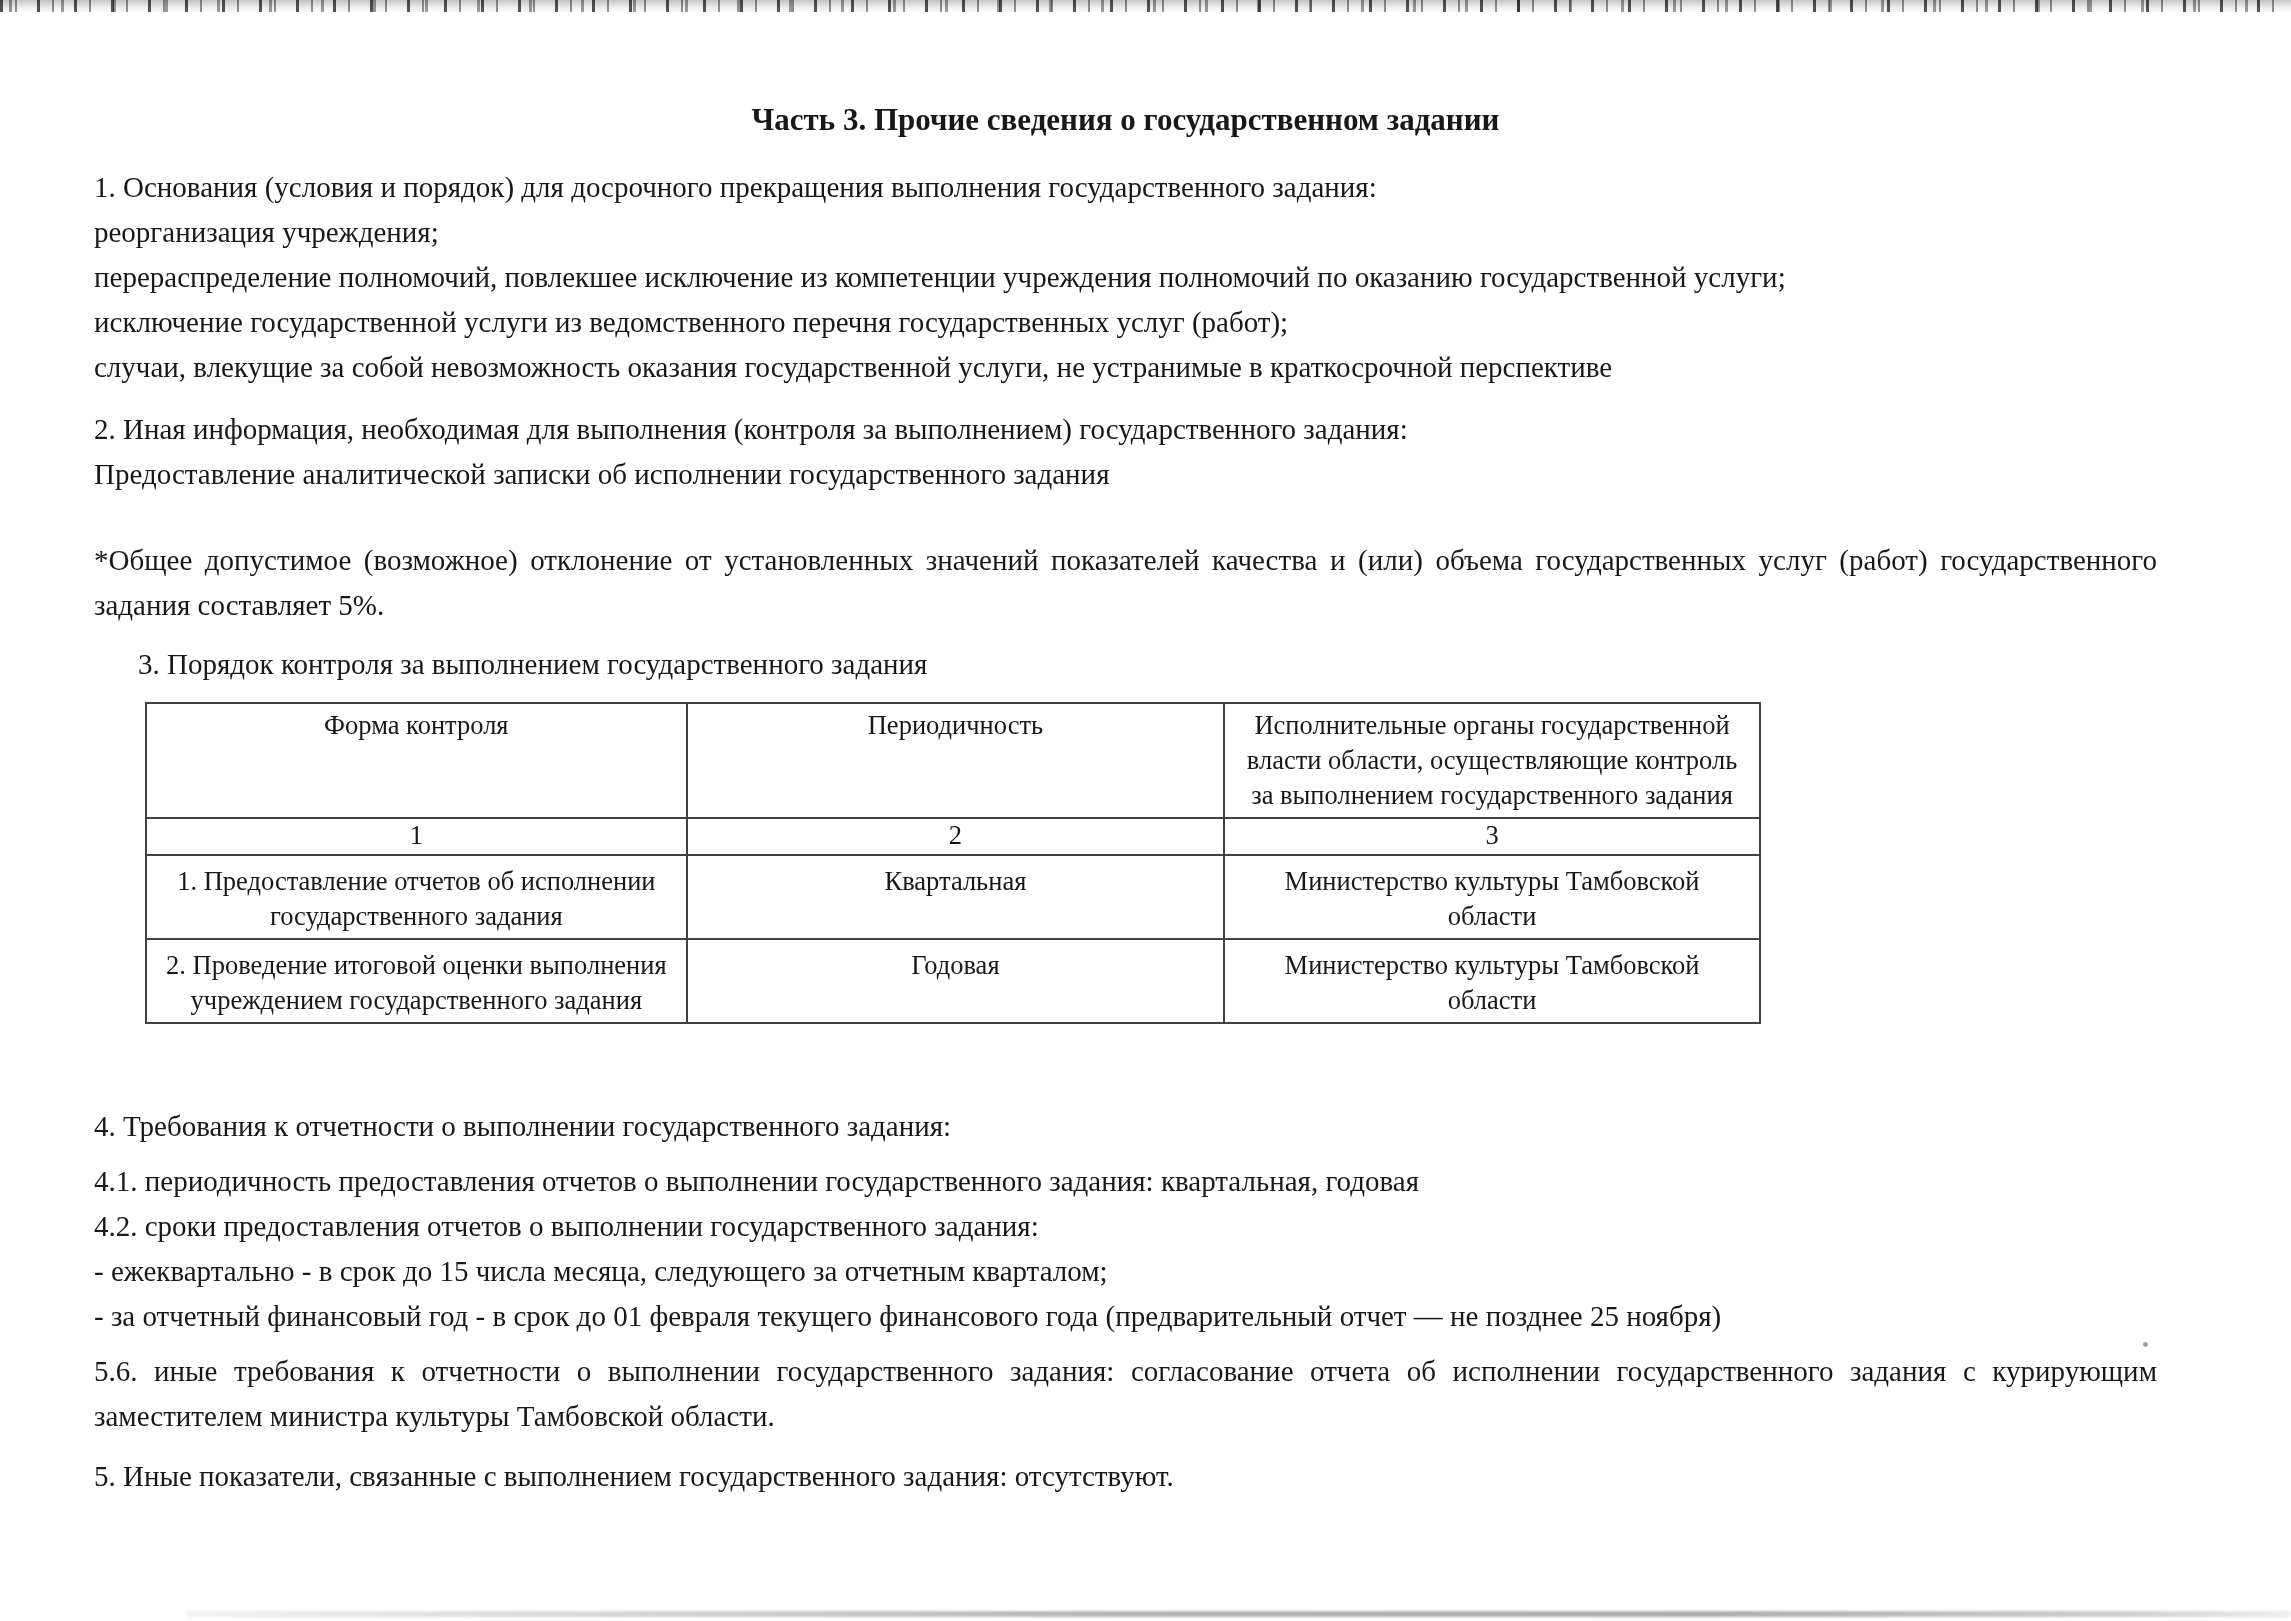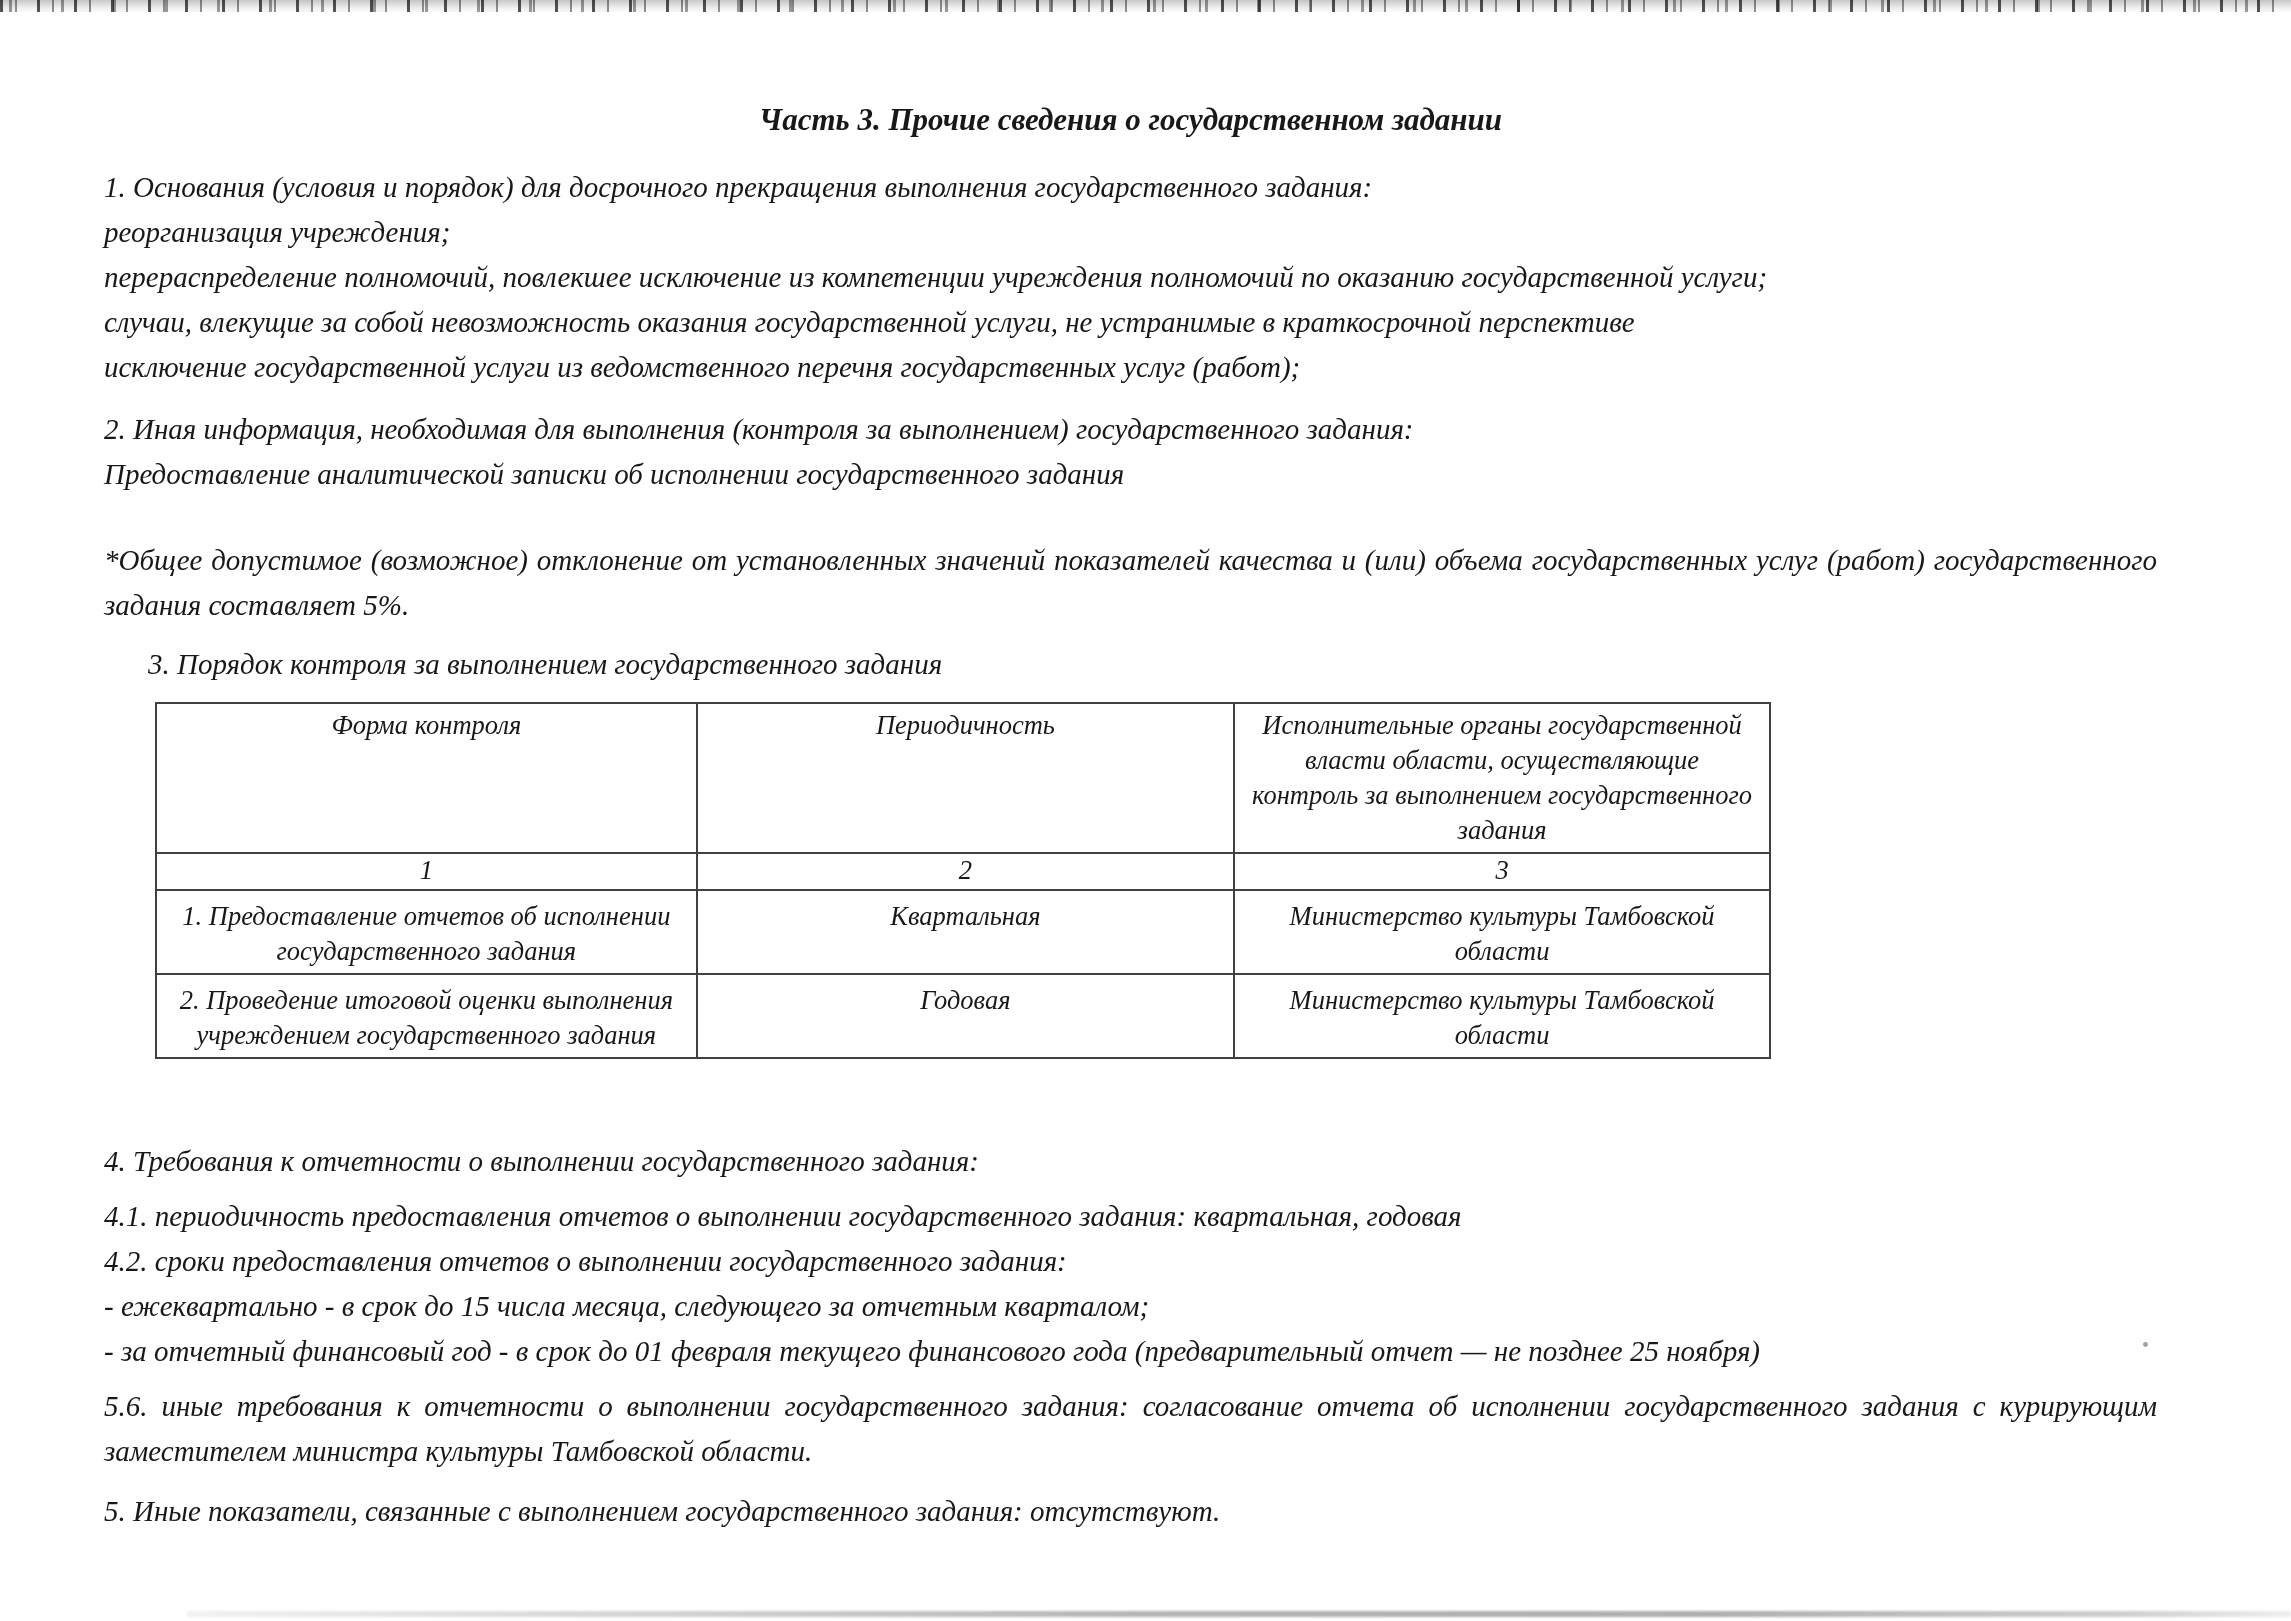--- a/index.html
+++ b/index.html
@@ -44,24 +44,23 @@
   .scan-speck {
     position: absolute;
     left: 2143px; top: 1342px;
     width: 4.9px; height: 4.9px;
     border-radius: 50%;
     background: rgba(85,85,85,0.55);
   }
 
   .content {
     position: absolute;
-    left: 104px;
+    left: 94px;
     right: 135px;
     top: 0;
-    font-style: italic;
   }
   .doc-title {
     margin-top: 100px;
     text-align: center;
     font-weight: bold;
     font-size: 31px;
     line-height: 39px;
   }
   .para {
     font-size: 29px;
@@ -103,22 +102,22 @@
   <div class="scan-top"></div>
 
   <div class="content">
 
     <div class="doc-title">Часть 3. Прочие сведения о государственном задании</div>
 
     <div class="para block-1">
       <div>1. Основания (условия и порядок) для досрочного прекращения выполнения государственного задания:</div>
       <div>реорганизация учреждения;</div>
       <div>перераспределение полномочий, повлекшее исключение из компетенции учреждения полномочий по оказанию государственной услуги;</div>
+      <div>исключение государственной услуги из ведомственного перечня государственных услуг (работ);</div>
       <div>случаи, влекущие за собой невозможность оказания государственной услуги, не устранимые в краткосрочной перспективе</div>
-      <div>исключение государственной услуги из ведомственного перечня государственных услуг (работ);</div>
     </div>
 
     <div class="para block-2">
       <div>2. Иная информация, необходимая для выполнения (контроля за выполнением) государственного задания:</div>
       <div>Предоставление аналитической записки об исполнении государственного задания</div>
     </div>
 
     <div class="para footnote">*Общее допустимое (возможное) отклонение от установленных значений показателей качества и (или) объема государственных услуг (работ) государственного задания составляет 5%.</div>
 
     <div class="para heading-3">3. Порядок контроля за выполнением государственного задания</div>

